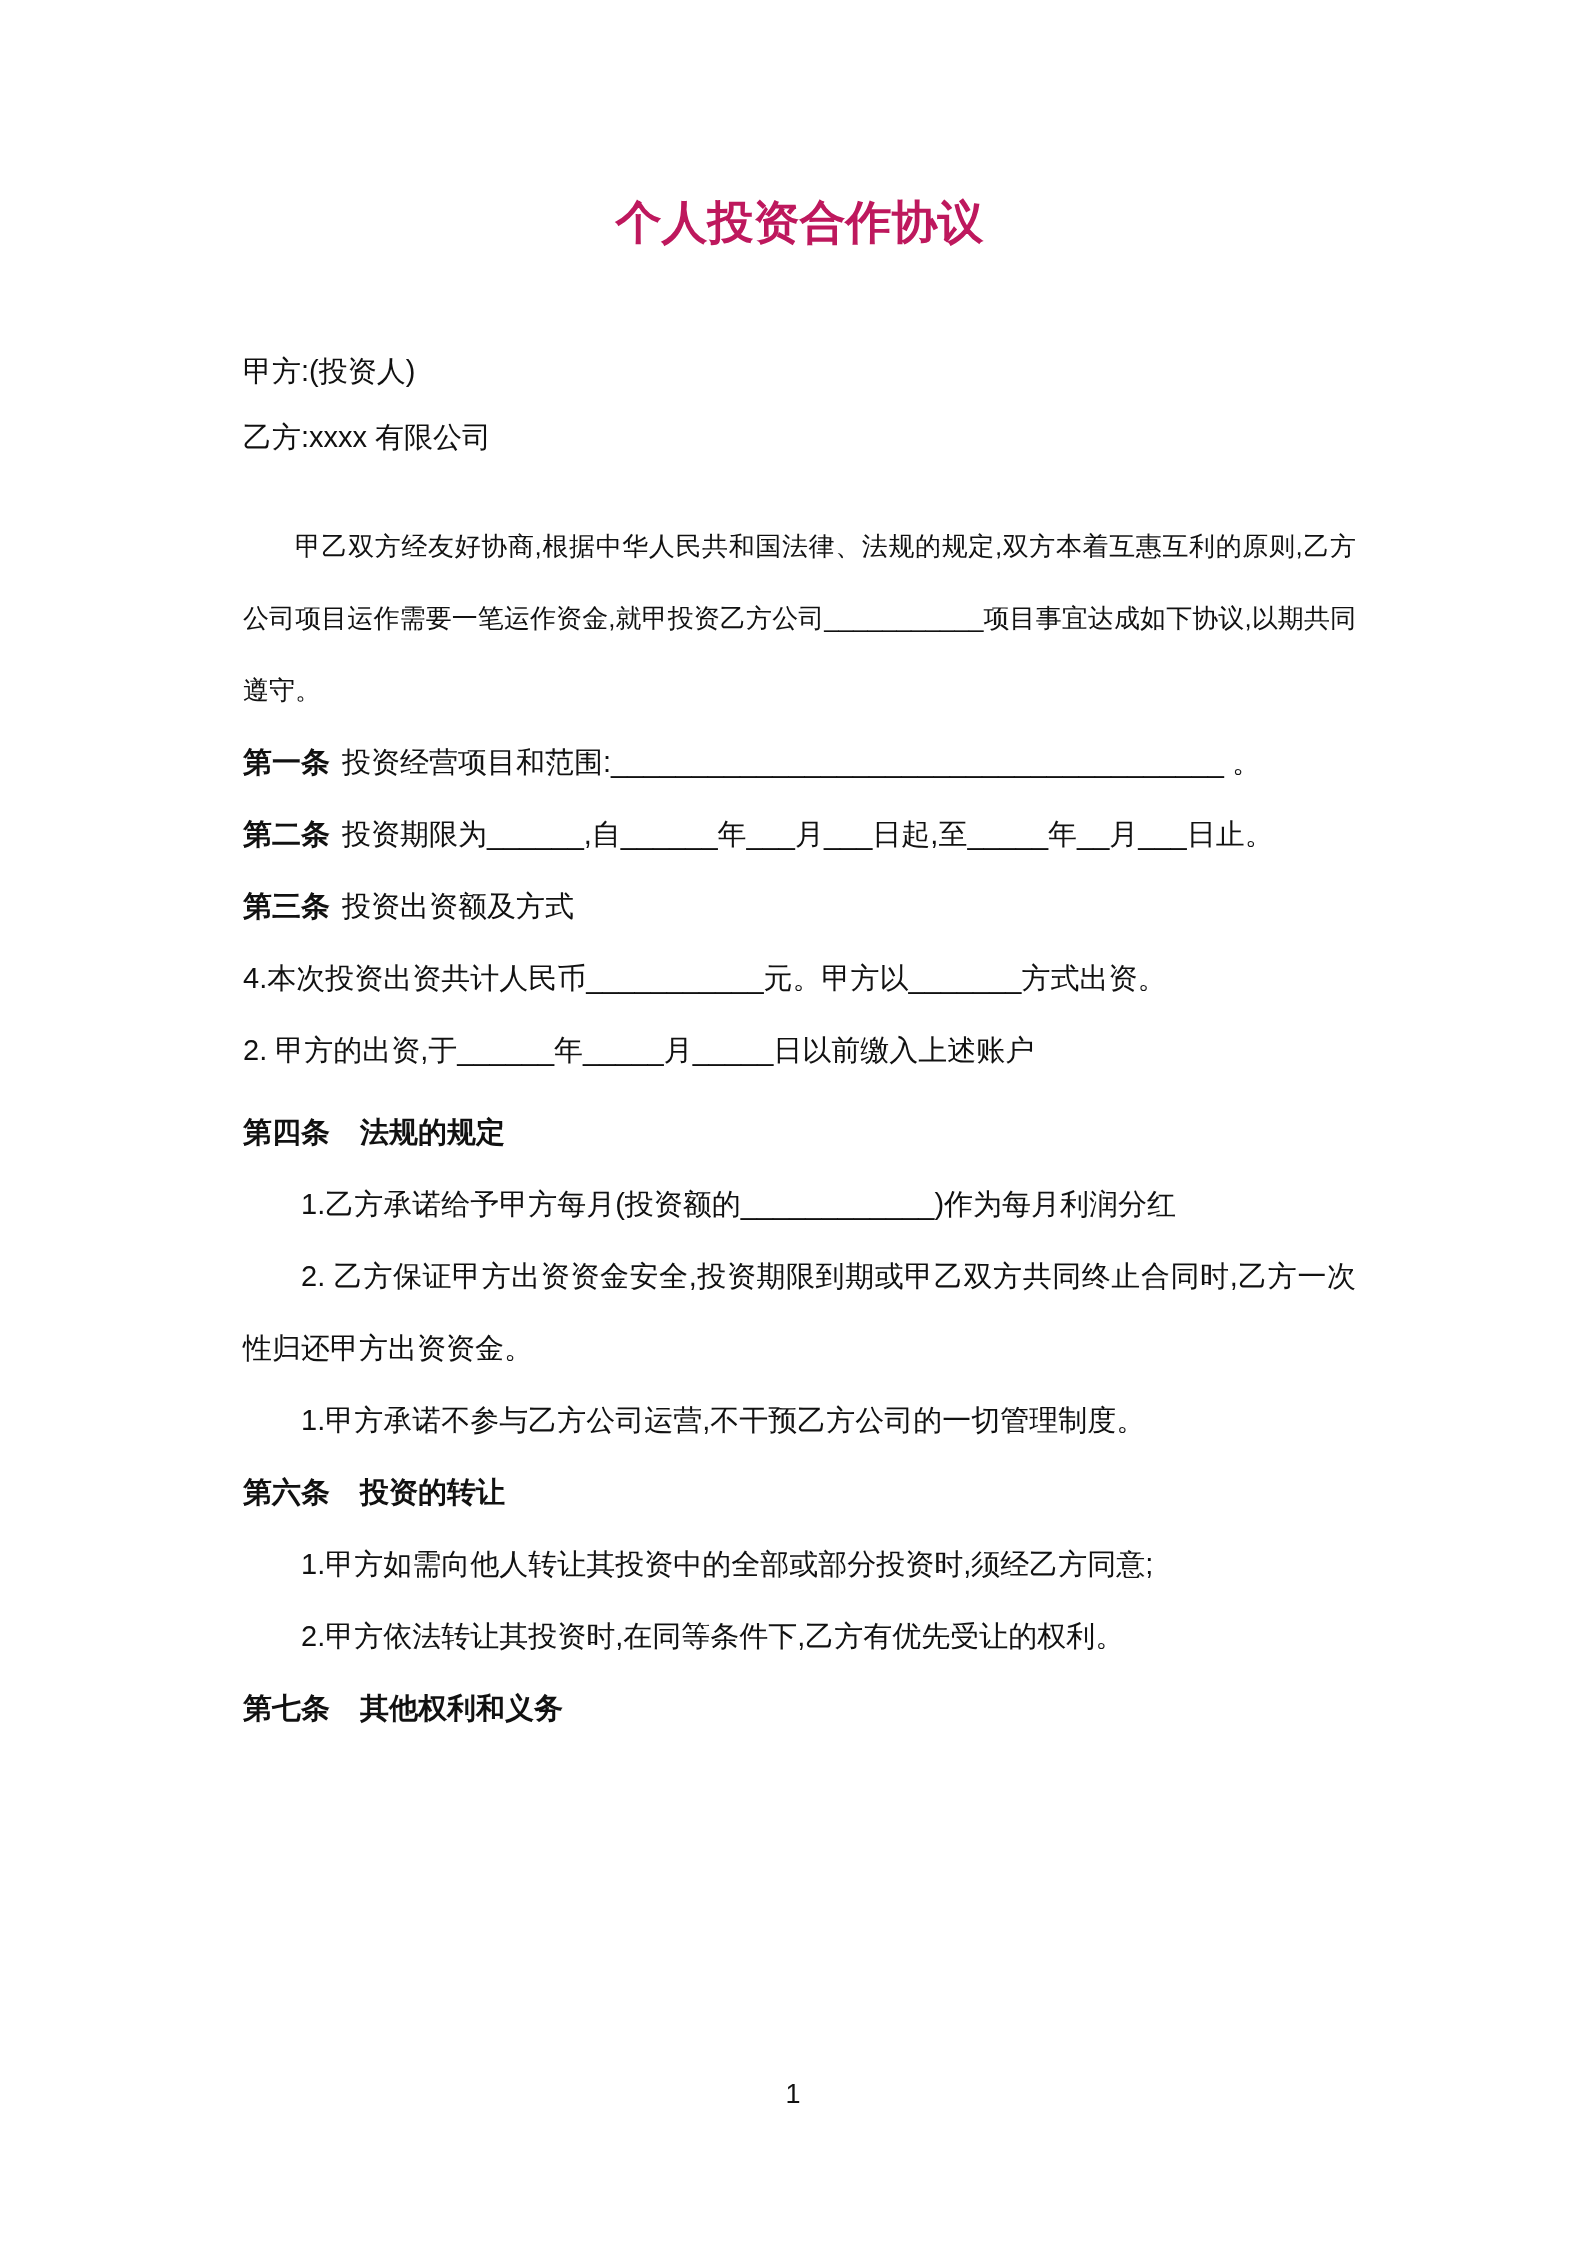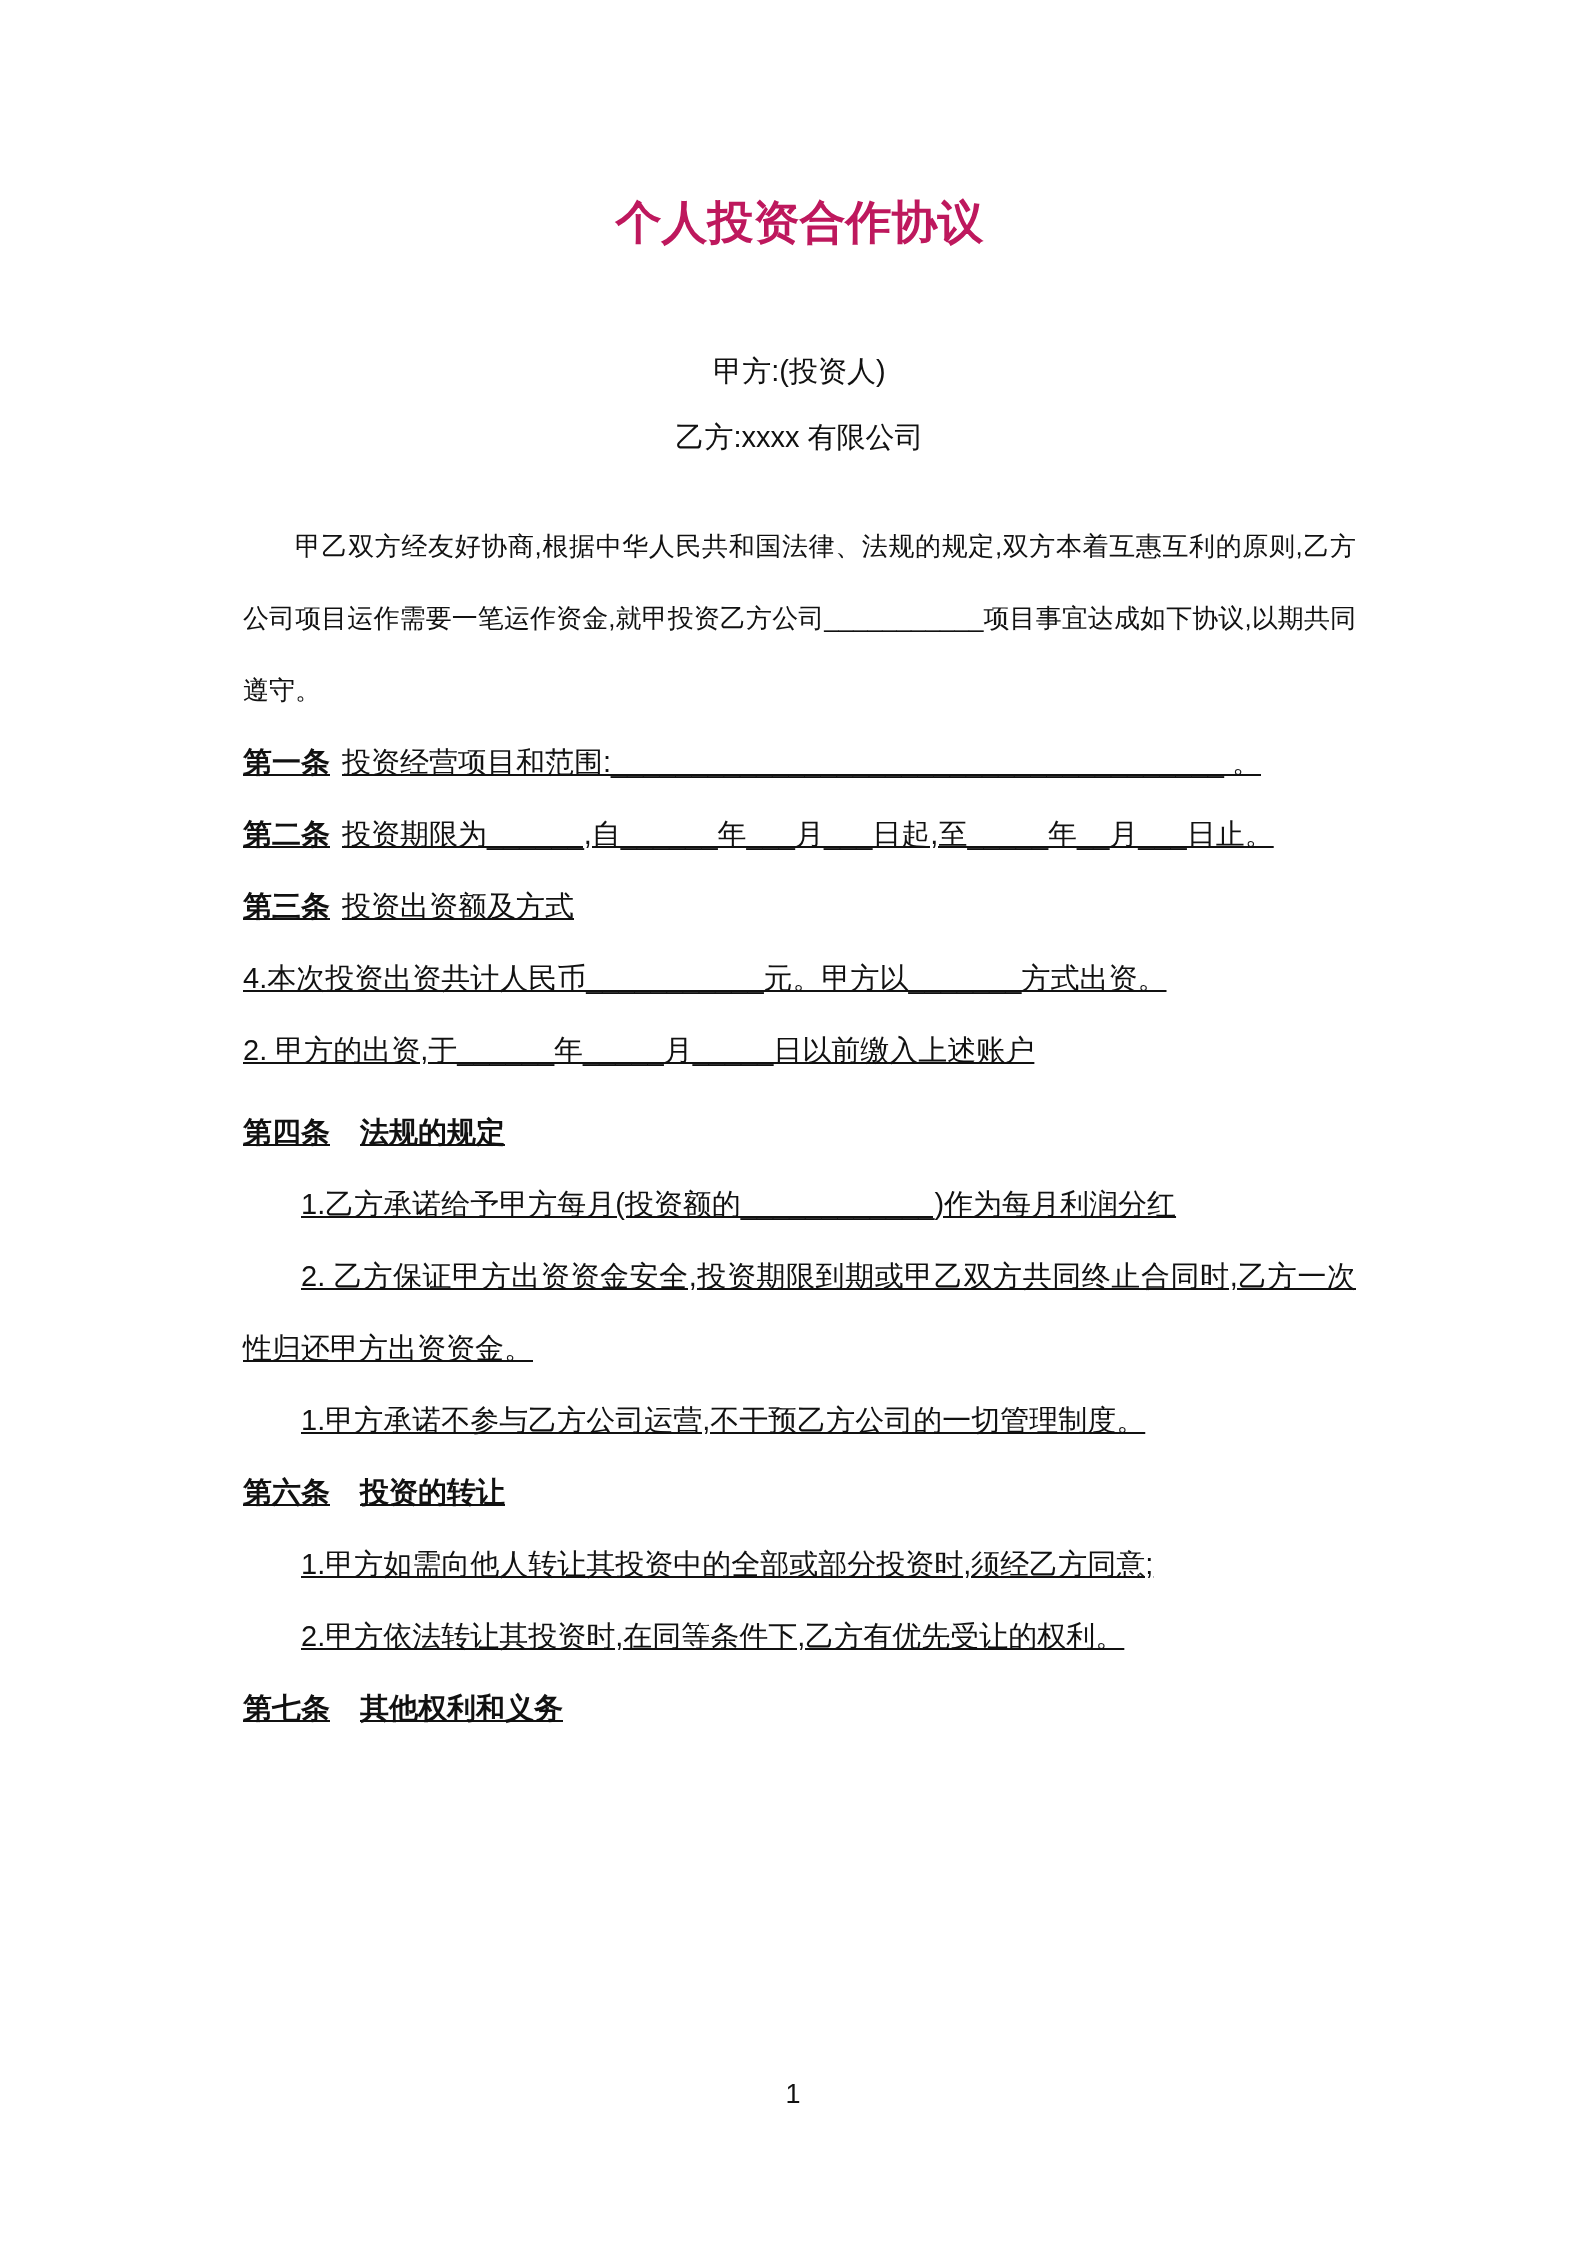--- a/index.html
+++ b/index.html
@@ -23,35 +23,33 @@
     line-height: 64px;
     font-weight: 700;
     color: #be185d;
     text-align: center;
     margin: 0 0 84px 0;
   }
   .party-line {
     font-size: 29px;
     line-height: 66px;
     margin: 0;
-    text-align: center;
   }
   .preamble {
     margin: 40px 0 0 0;
     font-size: 26px;
     line-height: 72px;
     text-indent: 2em;
     text-align: justify;
   }
   .art {
     font-size: 29px;
     line-height: 72px;
     text-align: justify;
     margin: 0;
-    text-decoration: underline;
   }
   .art .label { font-weight: 700; margin-right: 12px; }
   .art-head { font-weight: 700; }
   .art-head .label { margin-right: 30px; margin-top: 29px; }
   .art-head.gap { margin-top: 10px; }
   .indent { text-indent: 2em; }
   .page-number {
     position: absolute;
     left: 0;
     right: 0;

